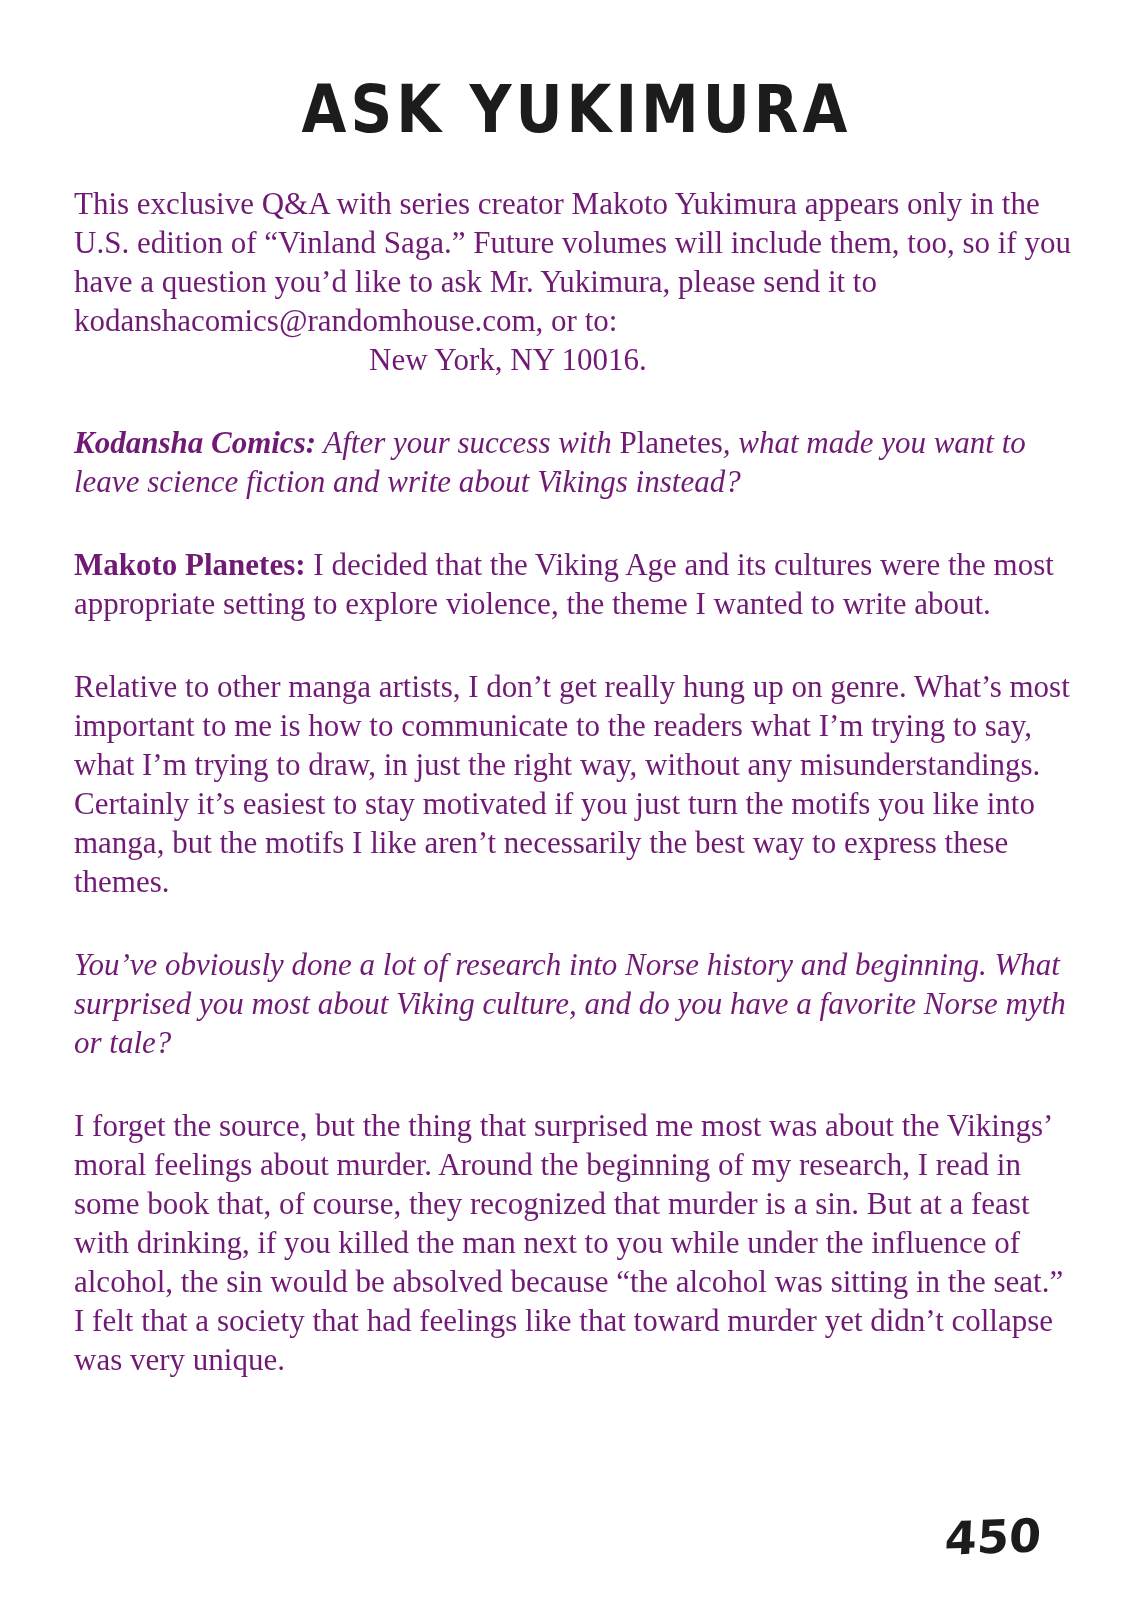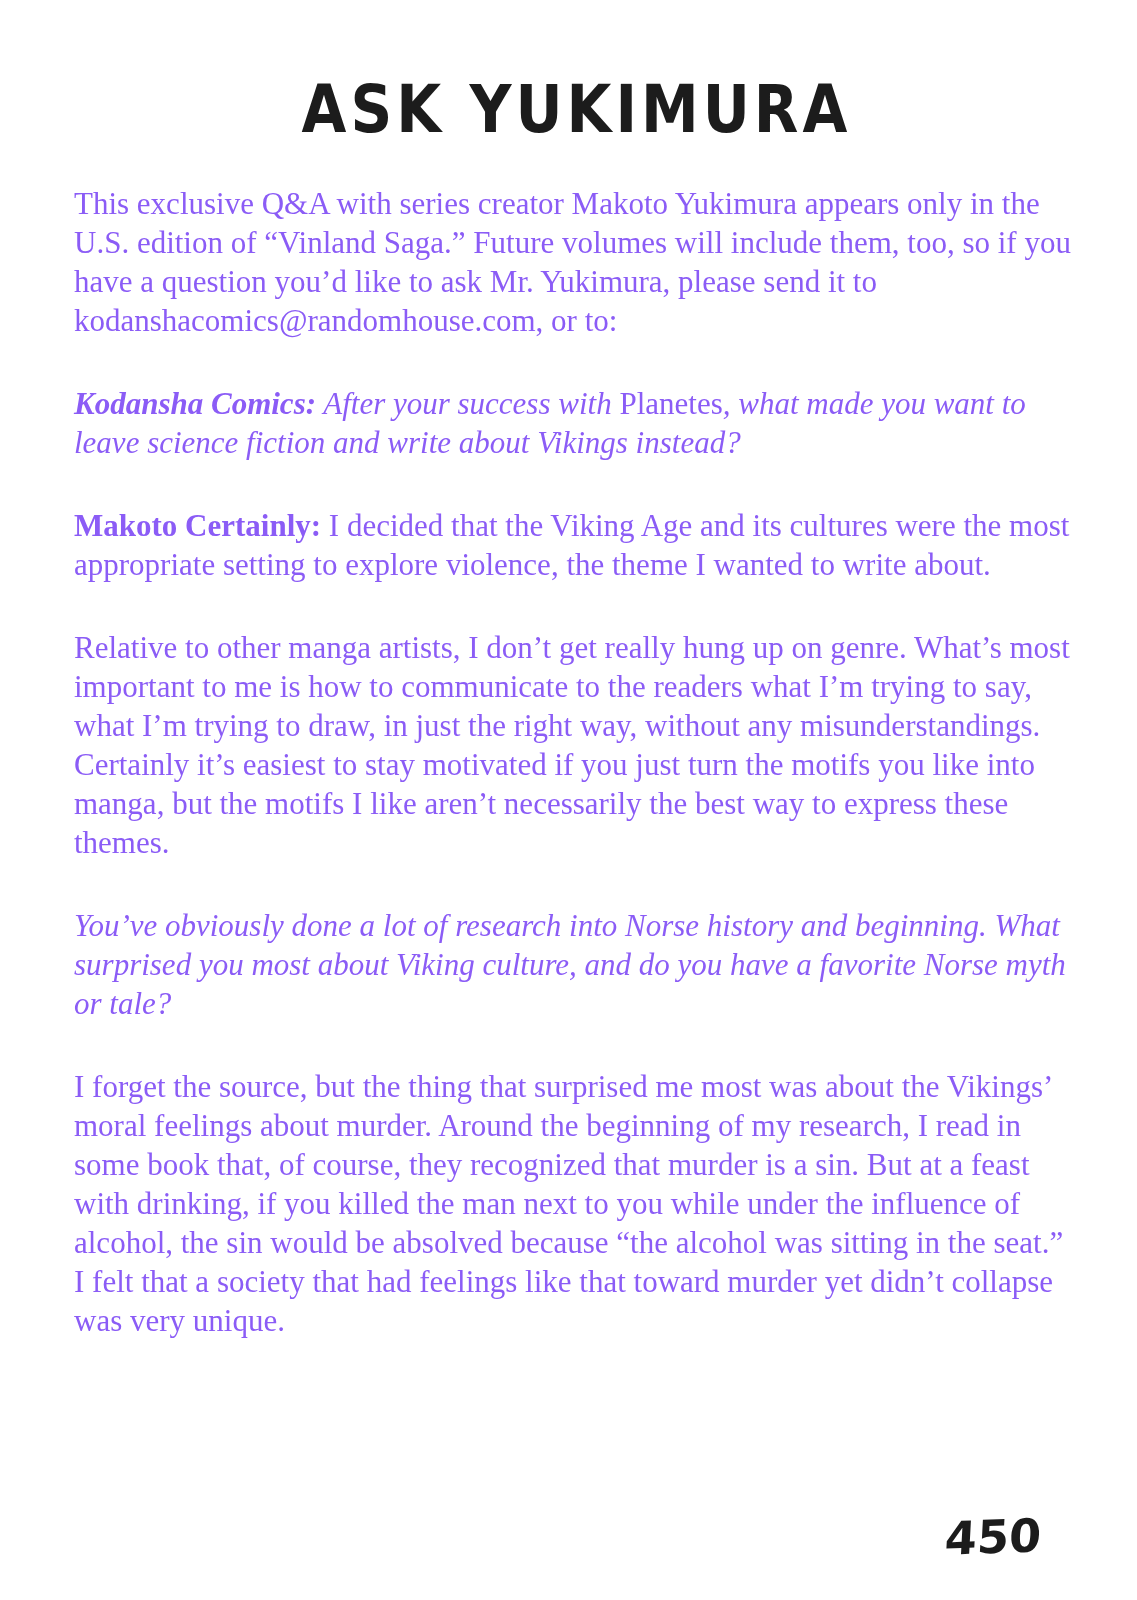--- a/index.html
+++ b/index.html
@@ -26,21 +26,21 @@
     margin: 22px 0 44px 0;
     transform: scaleY(1.12);
     transform-origin: top center;
     color: #1c1c1c;
   }
   .body-text {
     width: 1000px;
     font-family: "Liberation Serif", serif;
     font-size: 31px;
     line-height: 39px;
-    color: #8b5cf6;
+    color: #701a75;
   }
   .block { margin: 0; }
   .block + .block { margin-top: 44px; }
   .address {
     padding-left: 295px;
   }
   .question {
     font-style: italic;
   }
   .question .speaker {
@@ -69,26 +69,27 @@
 
 <div class="page">
 
   <h1 class="title">ASK YUKIMURA</h1>
 
   <div class="body-text">
 
     <div class="block">
       <p class="block">This exclusive Q&amp;A with series creator Makoto Yukimura appears only in the U.S. edition of “Vinland Saga.” Future volumes will include them, too, so if you have a question you’d like to ask Mr. Yukimura, please send it to kodanshacomics@randomhouse.com, or to:</p>
       <div class="address">
+        <div>New York, NY 10016.</div>
       </div>
     </div>
 
     <p class="block question"><span class="speaker">Kodansha Comics:</span><span> After your success with </span><span class="upright">Planetes</span><span>, what made you want to leave science fiction and write about Vikings instead?</span></p>
 
-    <p class="block answer"><span class="speaker">Makoto Certainly:</span><span> I decided that the Viking Age and its cultures were the most appropriate setting to explore violence, the theme I wanted to write about.</span></p>
+    <p class="block answer"><span class="speaker">Makoto Planetes:</span><span> I decided that the Viking Age and its cultures were the most appropriate setting to explore violence, the theme I wanted to write about.</span></p>
 
     <p class="block">Relative to other manga artists, I don’t get really hung up on genre. What’s most important to me is how to communicate to the readers what I’m trying to say, what I’m trying to draw, in just the right way, without any misunderstandings. Certainly it’s easiest to stay motivated if you just turn the motifs you like into manga, but the motifs I like aren’t necessarily the best way to express these themes.</p>
 
     <p class="block question">You’ve obviously done a lot of research into Norse history and beginning. What surprised you most about Viking culture, and do you have a favorite Norse myth or tale?</p>
 
     <p class="block">I forget the source, but the thing that surprised me most was about the Vikings’ moral feelings about murder. Around the beginning of my research, I read in some book that, of course, they recognized that murder is a sin. But at a feast with drinking, if you killed the man next to you while under the influence of alcohol, the sin would be absolved because “the alcohol was sitting in the seat.” I felt that a society that had feelings like that toward murder yet didn’t collapse was very unique.</p>
 
   </div>
 
   <div class="page-number">450</div>

